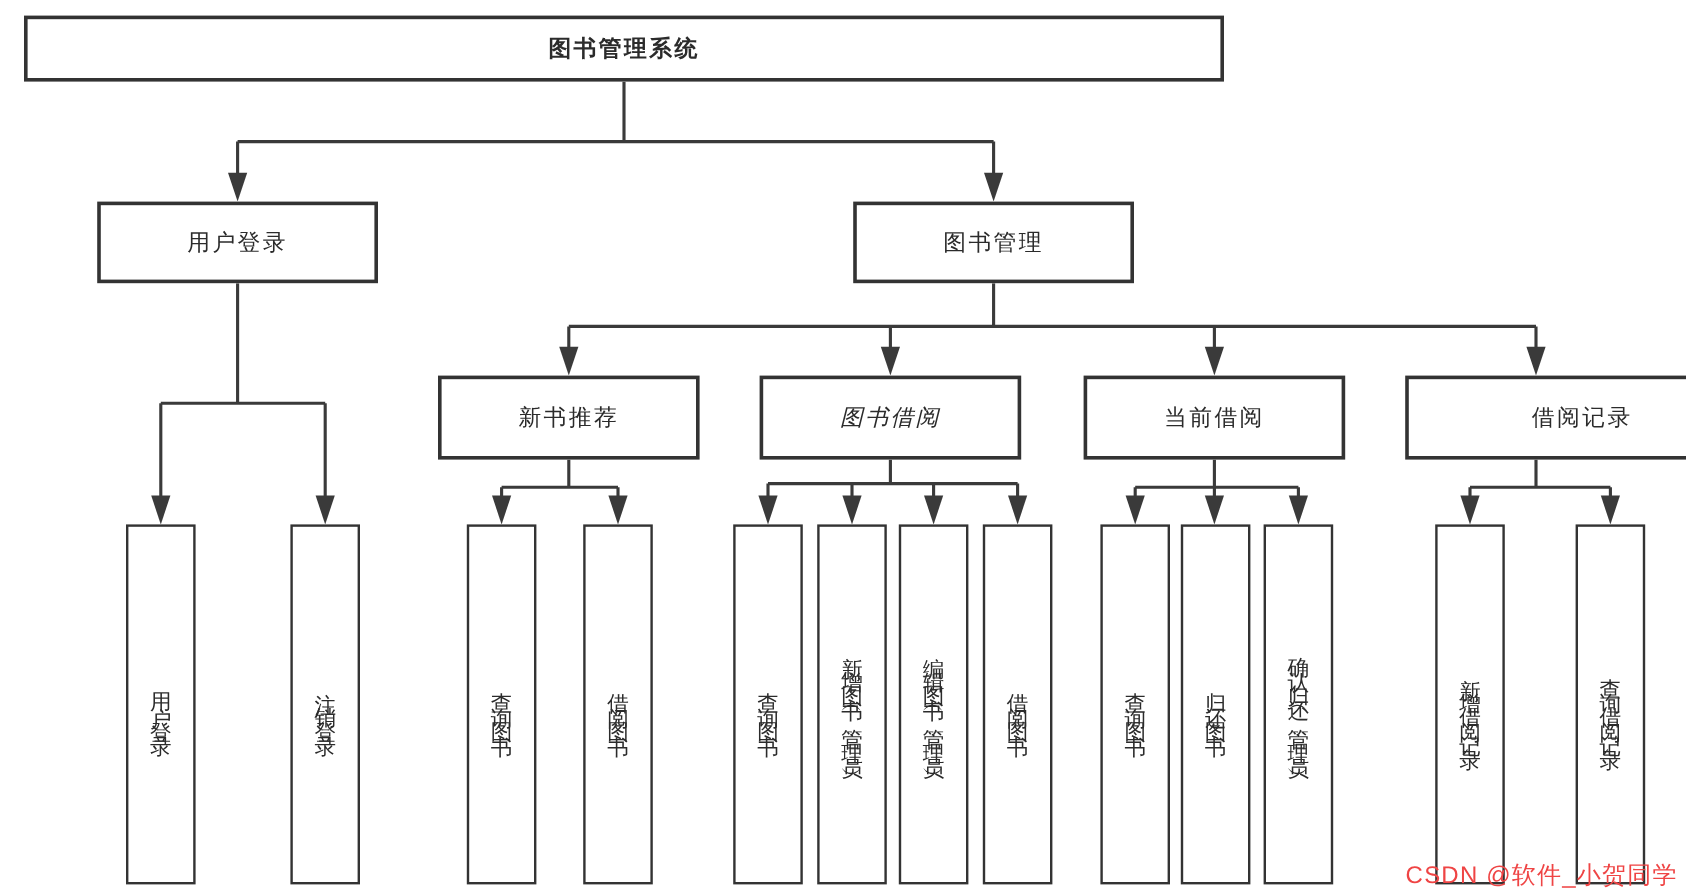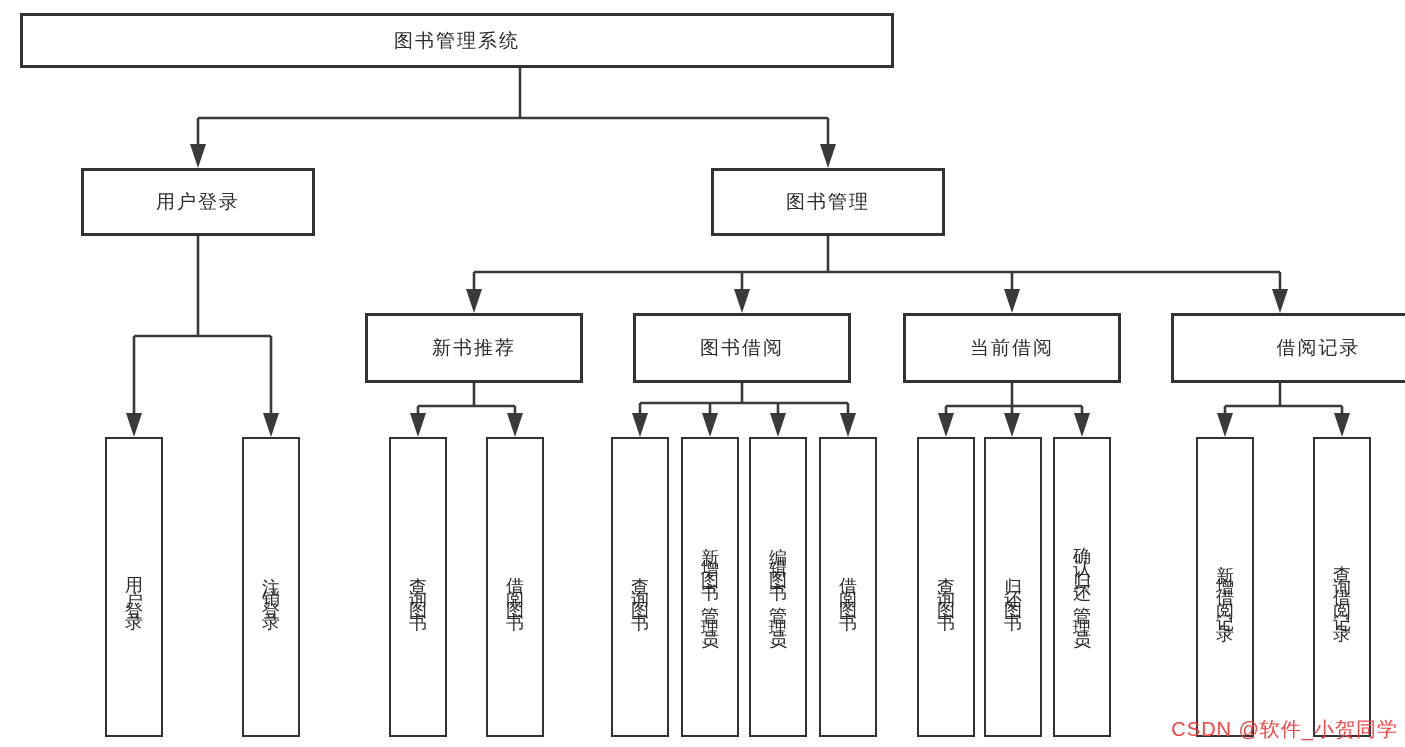--- a/index.html
+++ b/index.html
@@ -62,27 +62,27 @@
       <polygon points="770,413 786,413 778,437"></polygon>
       <polygon points="840,413 856,413 848,437"></polygon>
       <polygon points="938,413 954,413 946,437"></polygon>
       <polygon points="1004,413 1020,413 1012,437"></polygon>
       <polygon points="1074,413 1090,413 1082,437"></polygon>
       <polygon points="1217,413 1233,413 1225,437"></polygon>
       <polygon points="1334,413 1350,413 1342,437"></polygon>
     </g>
   </svg>
 
-  <div class="node h" style="left:20px; top:13px; width:874px; height:55px;">图书管理系统</div>
+  <div class="node h" style="left:20px; top:13px; width:1000px; height:55px;font-weight:bold;">图书管理系统</div>
 
   <div class="node h" style="left:81px; top:168px; width:234px; height:68px;">用户登录</div>
   <div class="node h" style="left:365px; top:313px; width:218px; height:70px;">新书推荐</div>
 
   <div class="node h" style="left:711px; top:168px; width:234px; height:68px;">图书管理</div>
-  <div class="node h" style="left:633px; top:313px; width:218px; height:70px;">图书借阅</div>
+  <div class="node h" style="left:633px; top:313px; width:218px; height:70px;font-style:italic;">图书借阅</div>
   <div class="node h" style="left:903px; top:313px; width:218px; height:70px;">当前借阅</div>
   <div class="node h" style="left:1171px; top:313px; width:262px; height:70px;padding-left:33px;">借阅记录</div>
 
   <div class="node leaf" style="left:105px; top:437px; width:58px; height:300px;">
     <span class="vtxt">用户登录</span>
   </div>
   <div class="node leaf" style="left:242px; top:437px; width:58px; height:300px;">
     <span class="vtxt">注销登录</span>
   </div>
 

